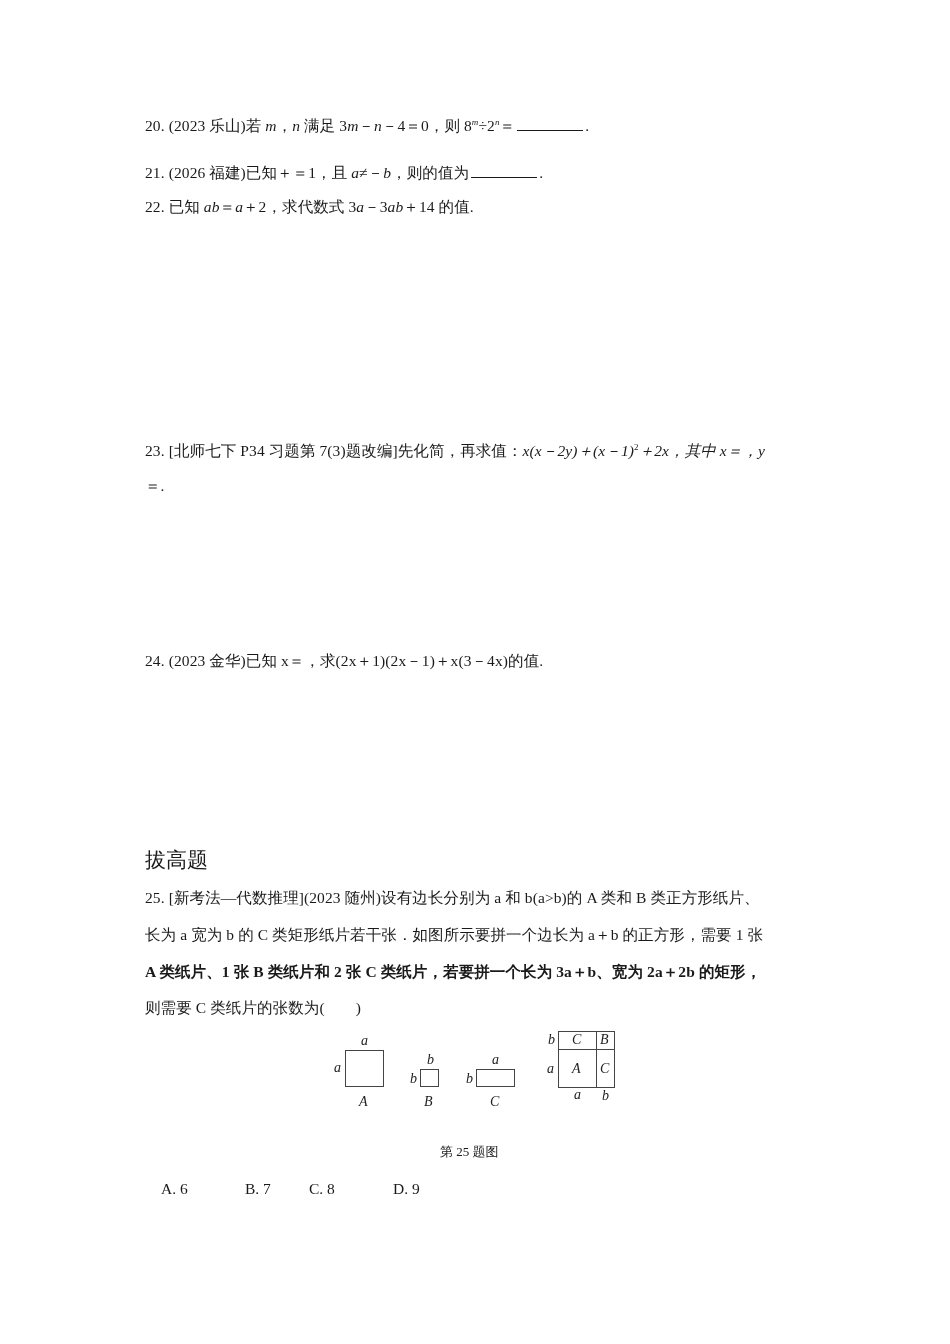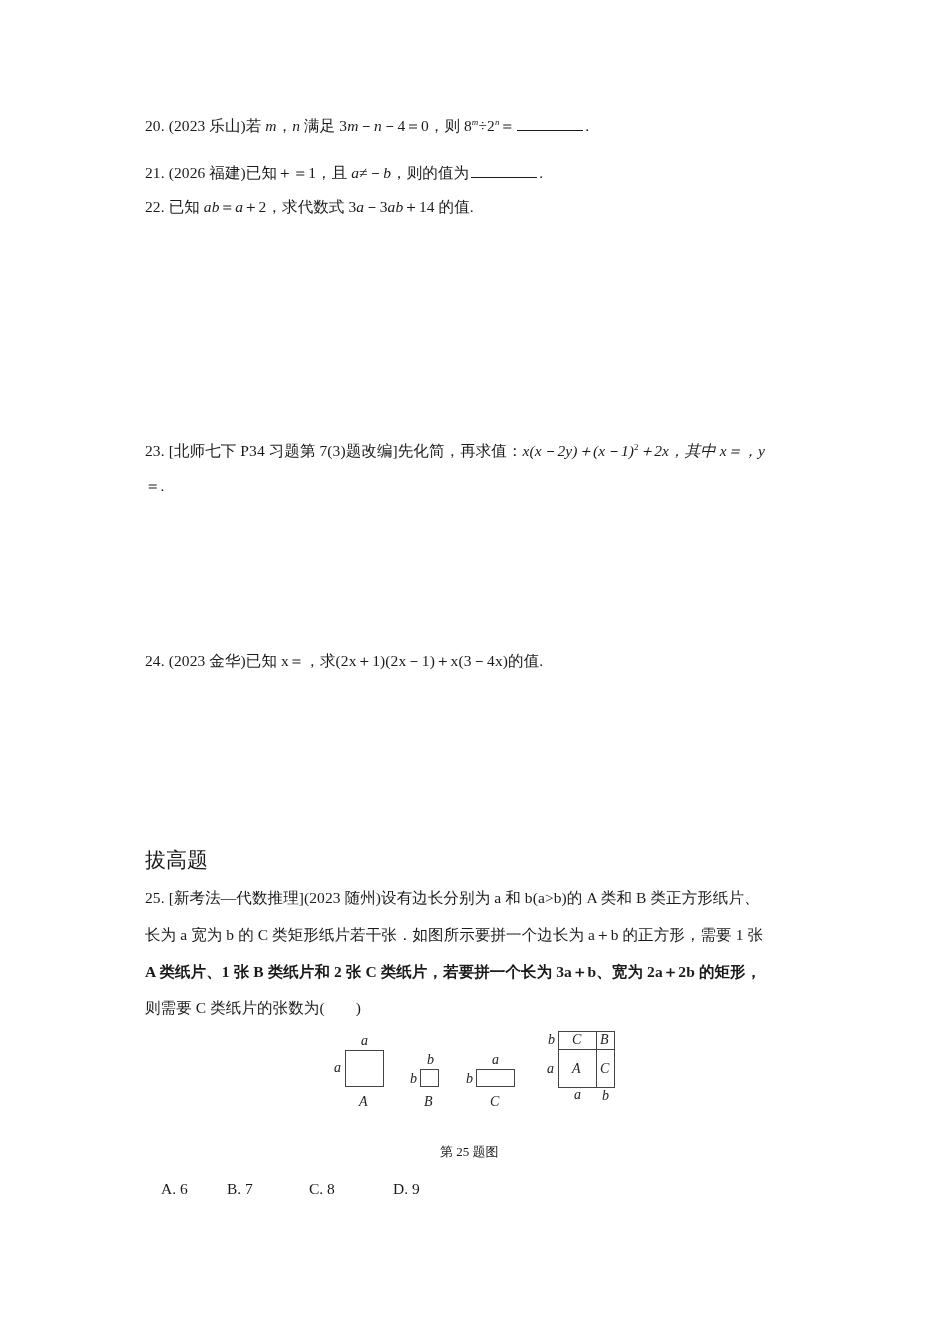--- a/index.html
+++ b/index.html
@@ -93,16 +93,16 @@
   <div class="lbl" style="left:572px; top:1061px;">A</div>
   <div class="lbl" style="left:600px; top:1061px;">C</div>
   <div class="lbl" style="left:574px; top:1087px;">a</div>
   <div class="lbl" style="left:602px; top:1088px;">b</div>
 </div>
 
 <div class="caption">第 25 题图</div>
 
 <div class="opts">
   <span class="opt" style="left:0px;margin-left:16px;">A. 6</span>
-  <span class="opt" style="left:82px;">B. 7</span>
+  <span class="opt" style="left:100px;">B. 7</span>
   <span class="opt" style="left:164px;">C. 8</span>
   <span class="opt" style="left:248px;">D. 9</span>
 </div>
 
 </body></html>

